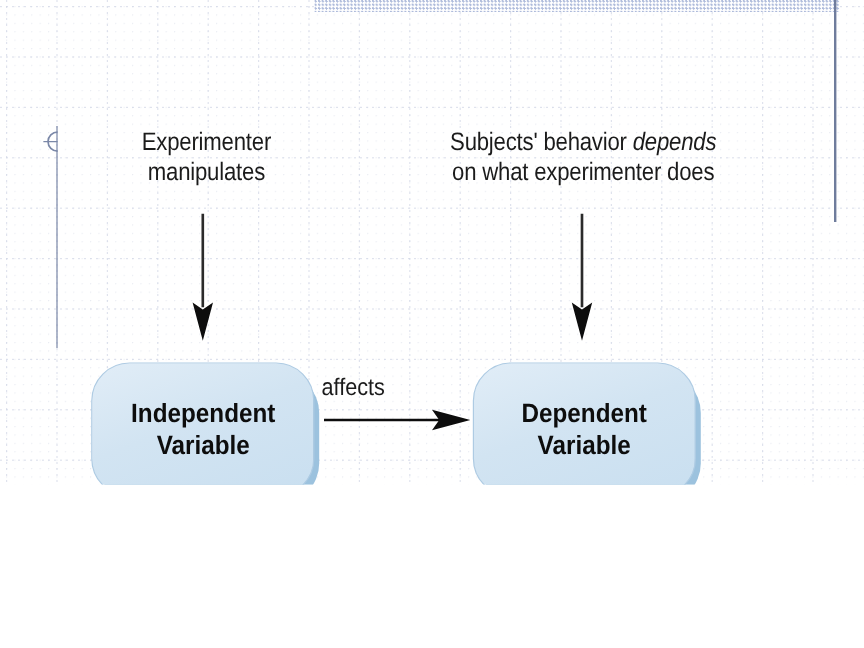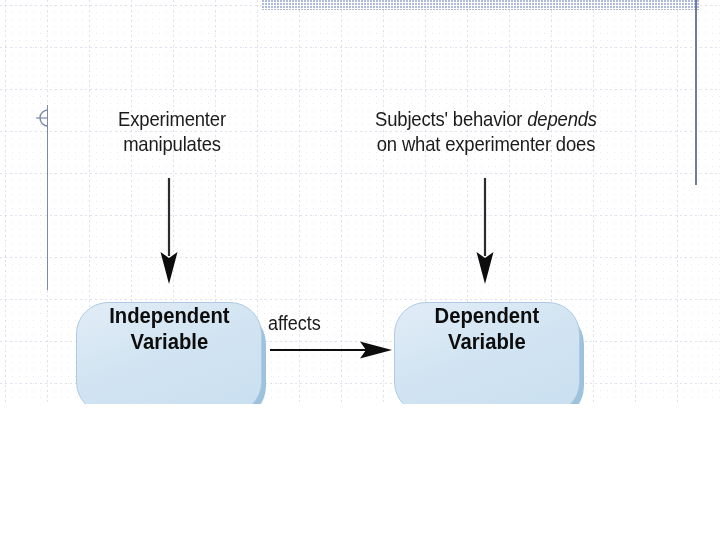--- a/index.html
+++ b/index.html
@@ -145,21 +145,21 @@
   .node-body {
     position: absolute;
     left: 0;
     top: 0;
     width: 100%;
     height: 100%;
     border-radius: 32px;
     background: linear-gradient(160deg, #e1edf7 0%, #d2e4f2 45%, #c9dff0 100%);
     border: 1px solid #aecbe3;
     display: flex;
-    align-items: flex-start;
+    align-items: center;
     justify-content: center;
   }
   .node-label {
     color: #0d0d0d;
     font-family: "Liberation Sans", sans-serif;
     font-weight: bold;
     font-size: 22px;
     line-height: 26px;
     text-align: center;
     transform: scaleX(0.92);

